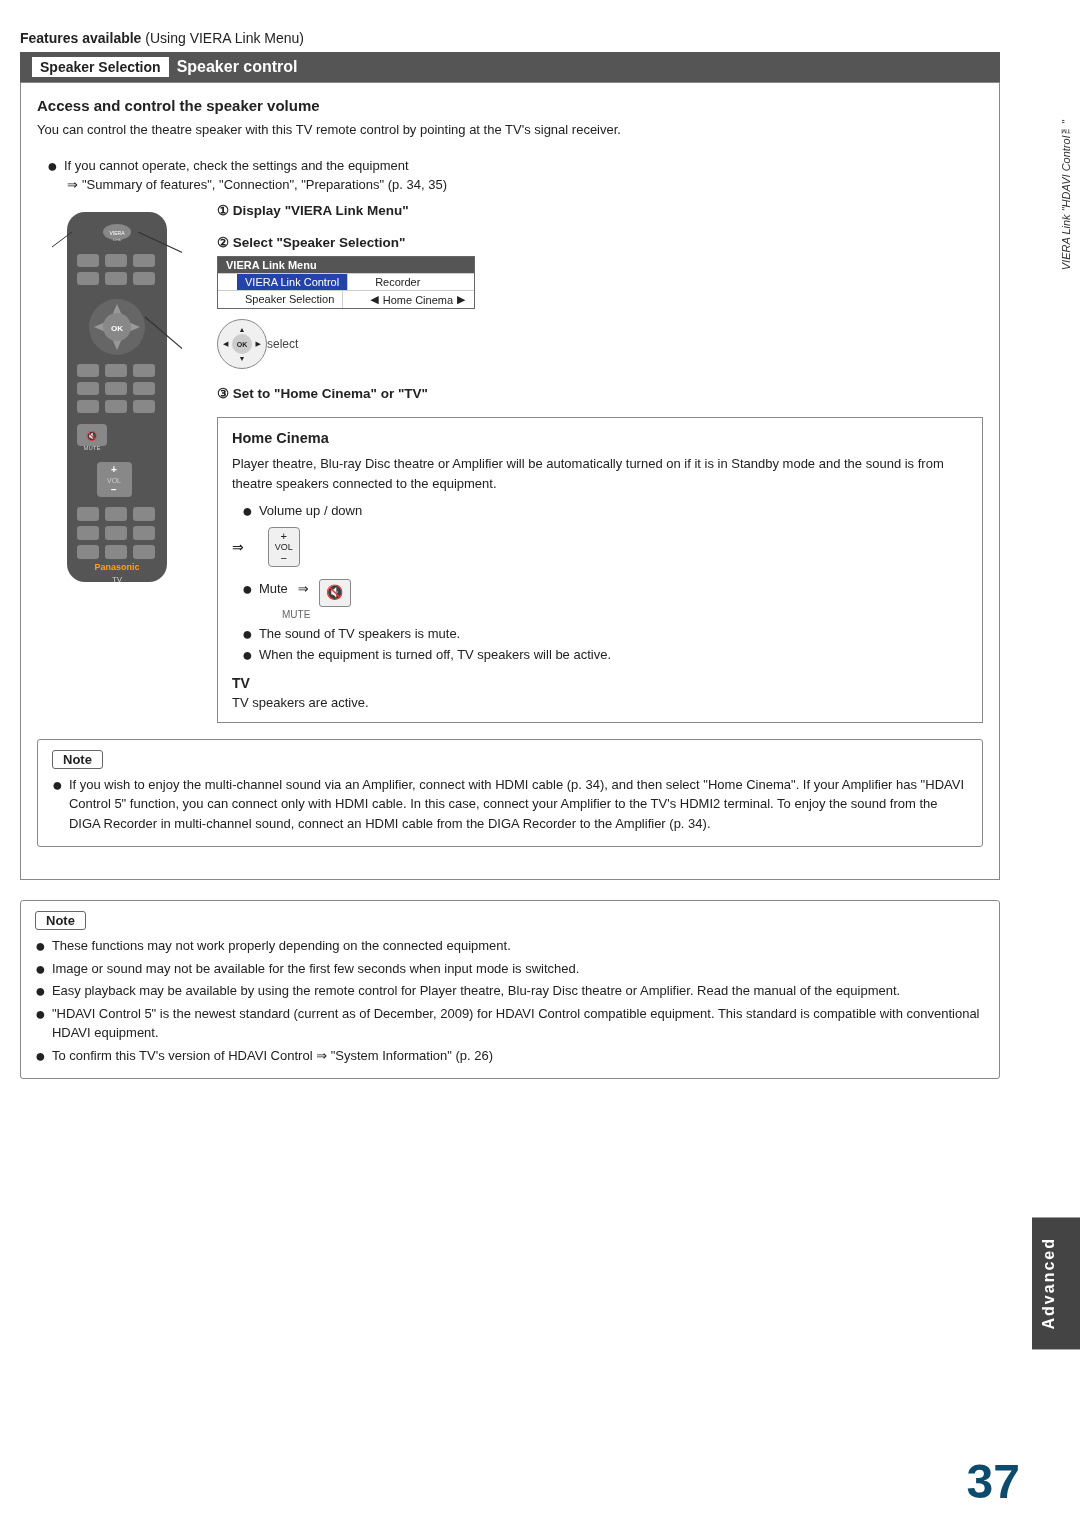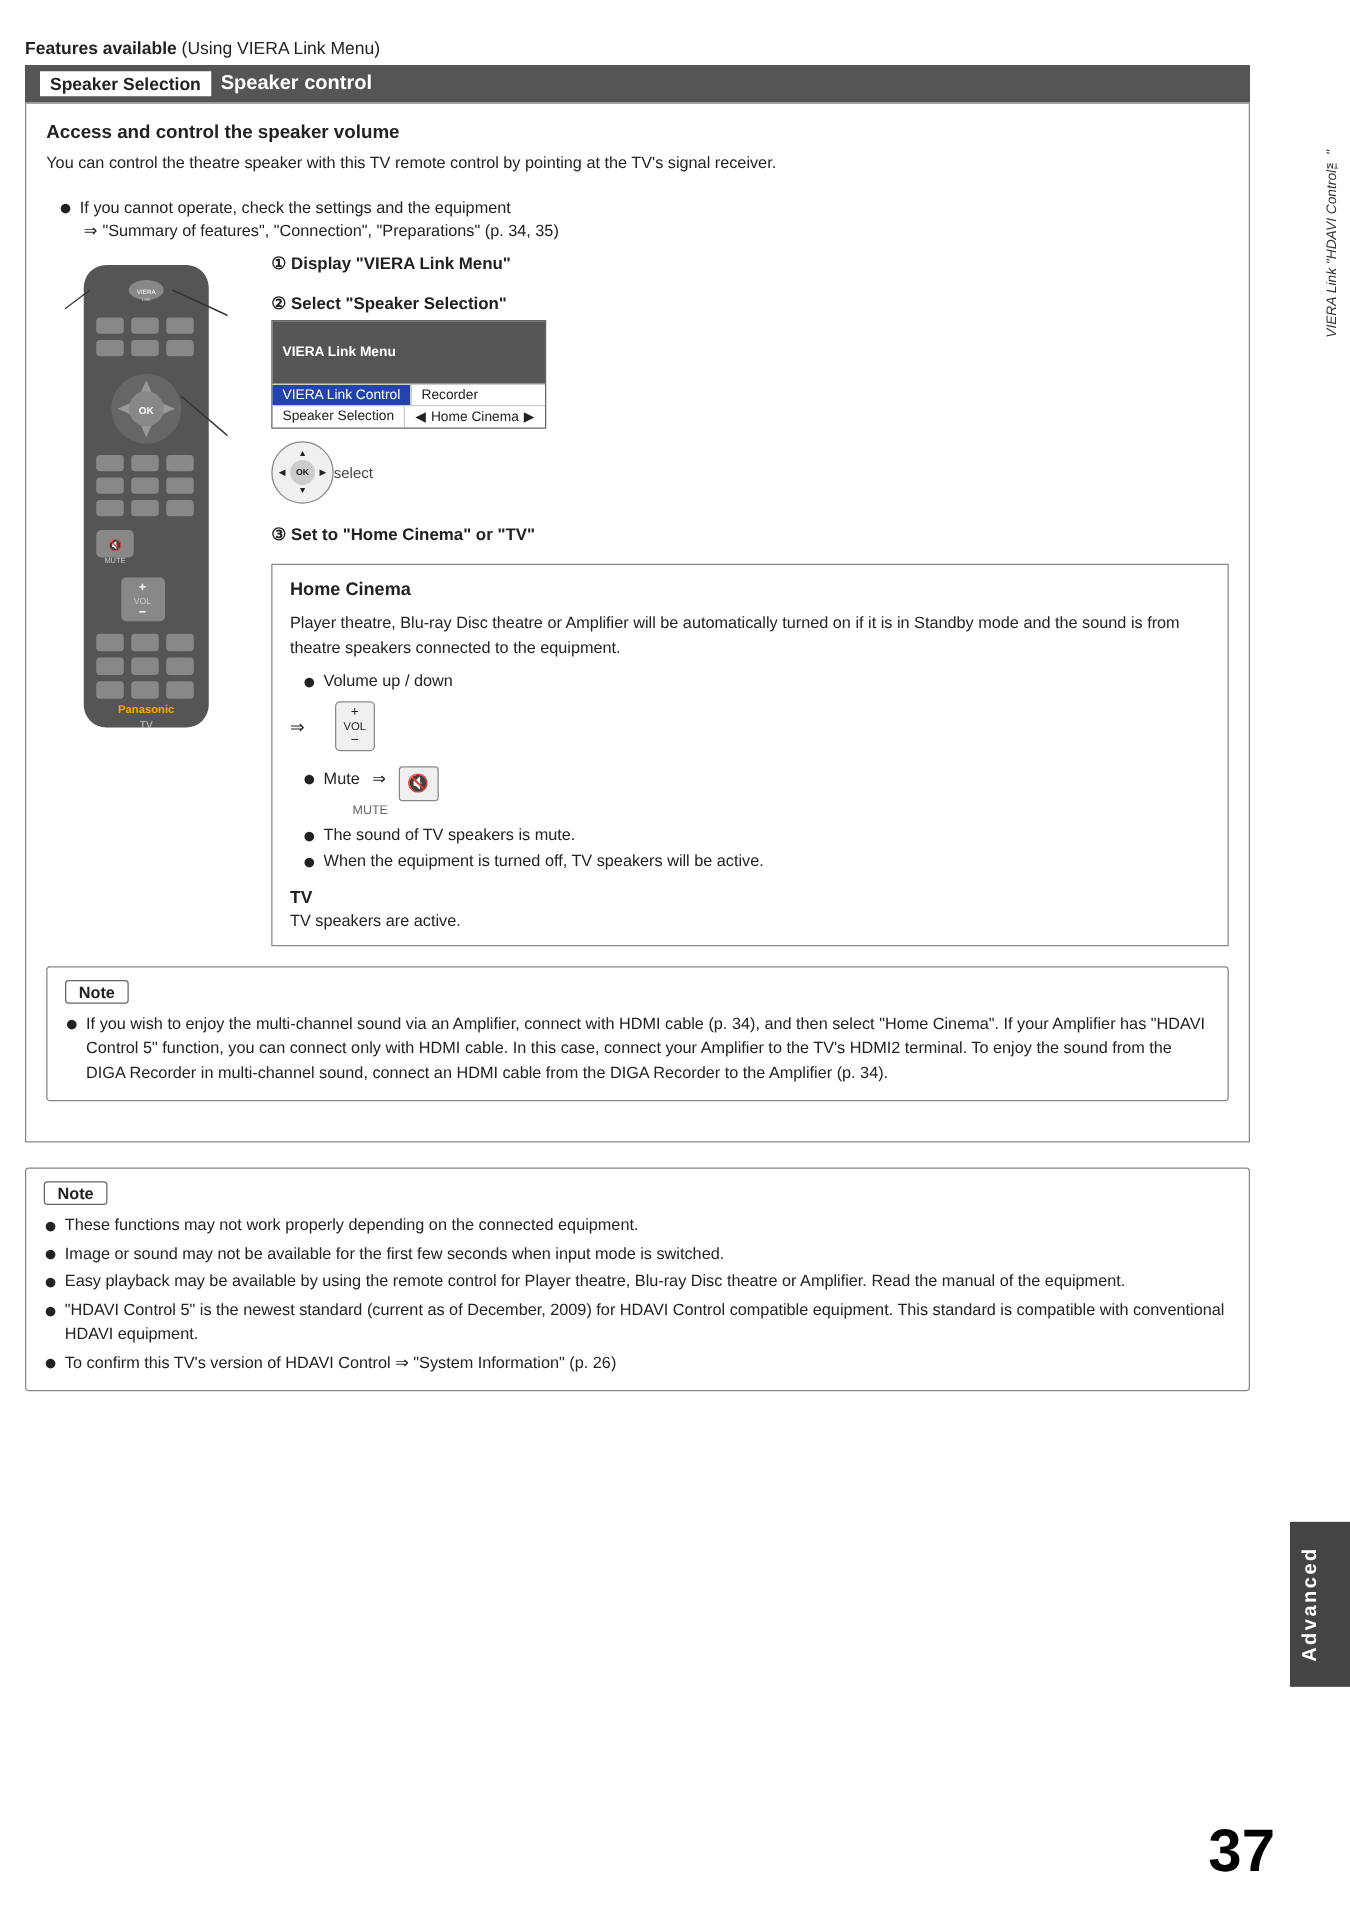--- a/index.html
+++ b/index.html
@@ -60,21 +60,21 @@
       font-weight: bold;
       letter-spacing: 2px;
     }
 
     .page-number {
       position: absolute;
       bottom: 20px;
       right: 60px;
       font-size: 48px;
       font-weight: bold;
-      color: #000000;
+      color: #0c4a6e;
     }
 
     .main-content {
       margin-right: 60px;
     }
 
     
     .features-available {
       font-size: 14px;
       margin-bottom: 6px;
@@ -176,32 +176,33 @@
     .viera-menu {
       display: inline-block;
       border: 1.5px solid #666;
       background: #fff;
       font-size: 11px;
       margin-bottom: 6px;
     }
     .viera-menu-title {
       background: #555;
       color: #fff;
-      padding: 19px 8px;
+      padding: 2px 8px;
       font-weight: bold;
       font-size: 11px;
     }
     .viera-menu-row {
       display: flex;
       border-top: 1px solid #ccc;
     }
     .viera-menu-cell {
       padding: 2px 8px;
       border-right: 1px solid #ccc;
       min-width: 90px;
+      margin-left: 19px;
     }
     .viera-menu-cell:last-child {
       border-right: none;
     }
     .viera-menu-cell.highlighted {
       background: #2244aa;
       color: #fff;
     }
     .viera-menu-cell.active-item {
       display: flex;

